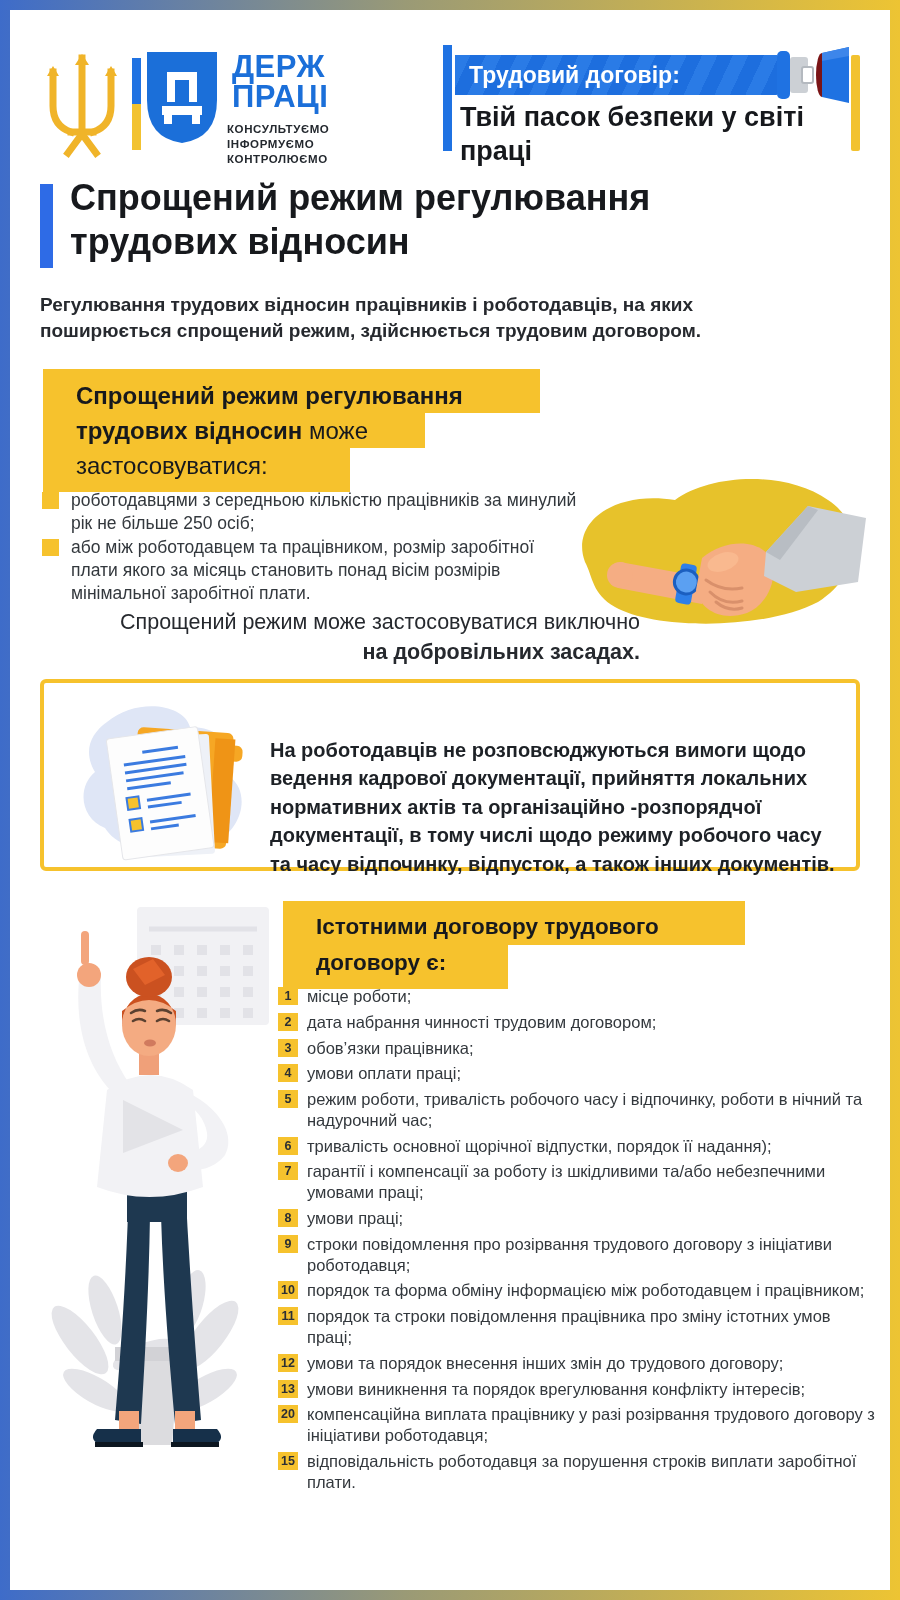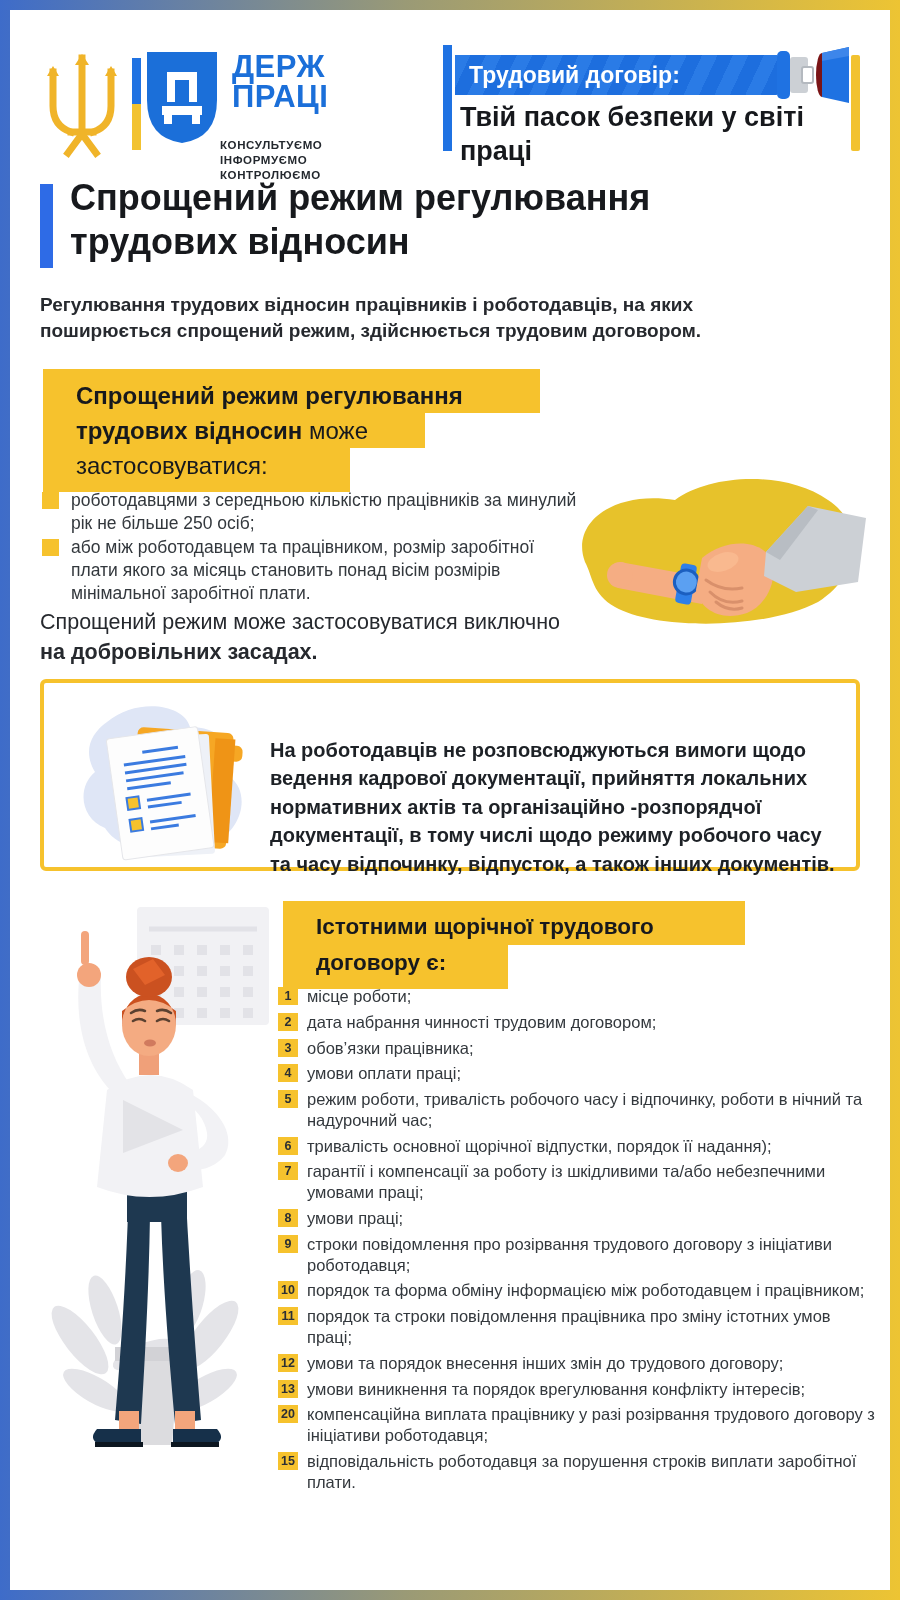--- a/index.html
+++ b/index.html
@@ -8,22 +8,22 @@
     background:linear-gradient(90deg,#3e6cc9 0%,#9a9a76 45%,#edc433 100%);
     font-family:"Liberation Sans",sans-serif;overflow:hidden;
   }
   .inner{position:absolute;inset:10px;background:#ffffff;}
   .abs{position:absolute;}
   
   .logo-divider{left:132px;top:58px;width:9px;height:92px;
     background:linear-gradient(#1f72e2 0 50%,#f2c230 50% 100%);}
   .org-name{left:232px;top:52px;font-size:31px;font-weight:800;line-height:0.98;
     color:#1b6fd9;letter-spacing:0.5px;}
-  .org-tagline{left:220px;top:122px;font-size:11.5px;font-weight:700;color:#23282e;
-    line-height:1.3;letter-spacing:0.6px;margin-top:16px;}
+  .org-tagline{left:227px;top:122px;font-size:11.5px;font-weight:700;color:#23282e;
+    line-height:1.3;letter-spacing:0.6px;}
   .banner-bar-blue{left:443px;top:45px;width:9px;height:106px;background:#1f72e2;}
   .banner-bar-yellow{left:851px;top:55px;width:9px;height:96px;background:#f2c230;border-radius:2px;}
   .belt-band{left:455px;top:55px;width:322px;height:40px;
     background:repeating-linear-gradient(115deg,#2a7be6 0 14px,#1d6ede 14px 28px);
     display:flex;align-items:center;}
   .belt-label{color:#fff;font-weight:800;font-size:23px;padding-left:14px;white-space:nowrap;}
   .banner-subtitle{left:460px;top:101px;width:400px;font-size:27px;font-weight:800;
     color:#16181c;line-height:1.25;}
   
   .title-bar{left:40px;top:184px;width:13px;height:84px;background:#2e6be6;}
@@ -38,21 +38,21 @@
   .hl1-l2{left:43px;top:413px;width:349px;margin-top:0;height:35px;top:413px;}
   .hl1-l3{left:43px;top:448px;width:274px;height:35px;padding-bottom:9px;}
   .hl-bold{font-weight:800;}
   .hl-normal{font-weight:500;text-align:center;}
   
   .bullet-row{display:flex;}
   .bullet-sq{width:17px;height:17px;background:#f6c22d;flex:0 0 17px;margin-top:3px;margin-right:12px;}
   .bullet-text{font-size:17.5px;font-weight:400;color:#33383d;line-height:1.32;}
   .bullet-1{left:42px;top:489px;width:540px;}
   .bullet-2{left:42px;top:536px;width:540px;}
-  .voluntary{left:40px;top:607px;width:600px;font-size:21.5px;color:#26292e;line-height:1.4;}
+  .voluntary{left:40px;top:607px;width:600px;font-size:21.5px;color:#26292e;line-height:1.4;text-align:right;}
   .voluntary .bold{font-weight:800;}
   
   .exempt-box{left:40px;top:679px;width:812px;height:184px;border:4px solid #f6c22d;
     border-radius:6px;background:#fff;}
   .exempt-text{left:270px;top:697px;width:572px;font-size:20px;font-weight:700;
     color:#1d2126;line-height:1.42;margin-top:39px;}
   .doc-illustration{left:62px;top:692px;}
   
   .hl2-l1{left:283px;top:901px;width:429px;padding-top:8px;height:36px;line-height:36px;font-size:22.5px;}
   .hl2-l2{left:283px;top:945px;width:192px;height:36px;line-height:36px;font-size:22.5px;padding-bottom:8px;}
@@ -246,21 +246,21 @@
     <g stroke="#5a4030" stroke-width="2.5" fill="none" stroke-linecap="round">
       <path d="M108,136 q6,-4 12,0"></path>
       <path d="M132,136 q6,-4 12,0"></path>
       <path d="M106,128 q7,-5 14,-2"></path>
       <path d="M132,126 q7,-3 14,2"></path>
     </g>
     <ellipse cx="125" cy="158" rx="6" ry="3.5" fill="#d07a5e"></ellipse>
   </svg>
 
   <div class="abs hl-line hl2-l1">
-    <span class="hl-bold">Істотними щорічної трудового</span>
+    <span class="hl-bold">Істотними договору трудового</span>
   </div>
   <div class="abs hl-line hl2-l2">
     <span class="hl-bold">договору є:</span>
   </div>
 
   <div class="abs terms-list">
     <div class="term">
         <span class="badge">1</span>
         <span class="term-text">місце роботи;</span>
       </div>

